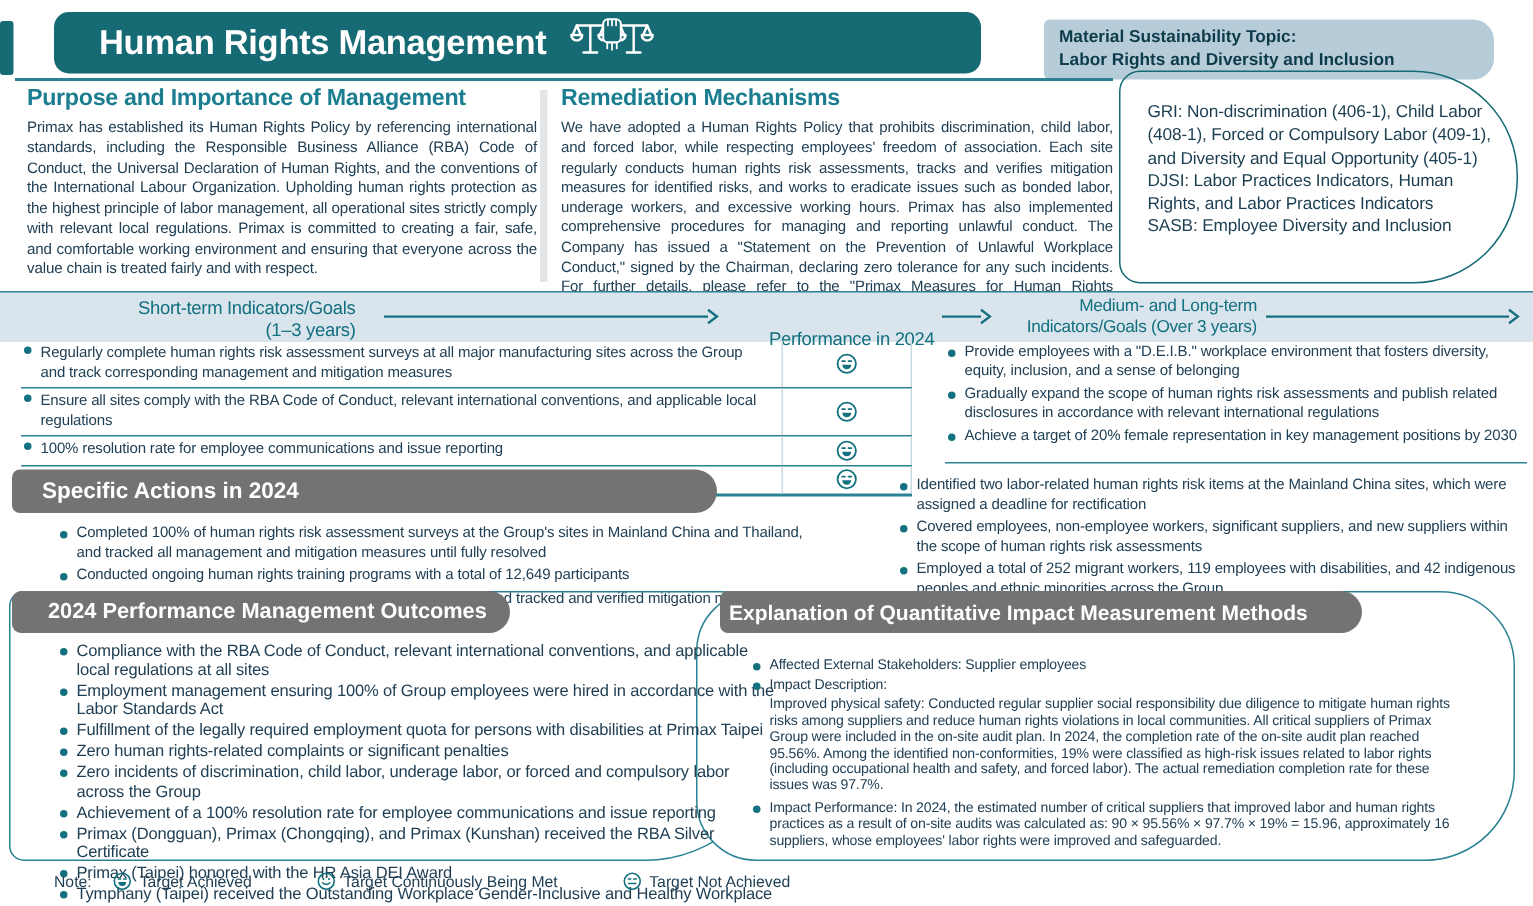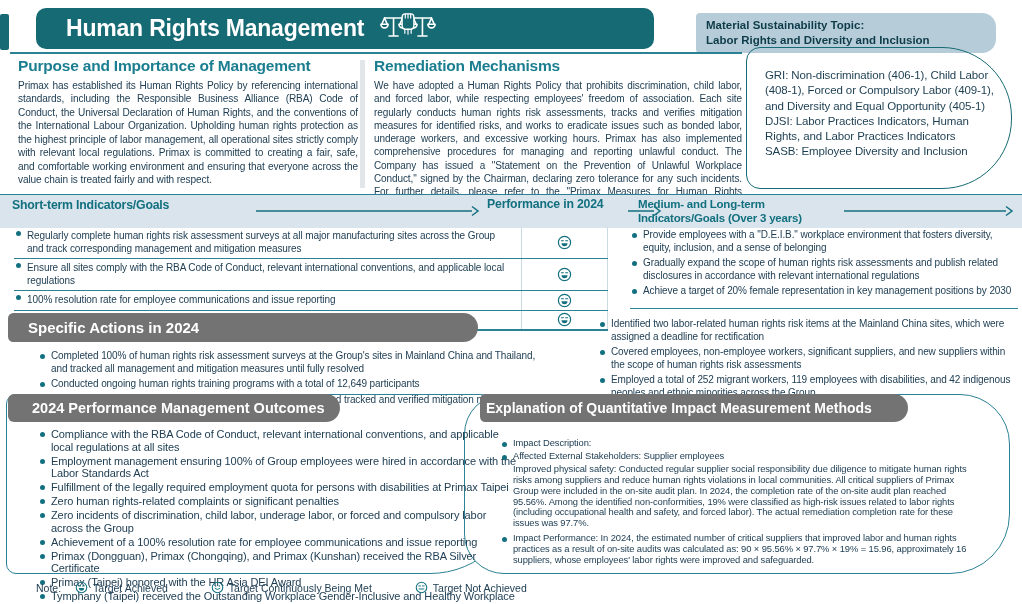--- a/index.html
+++ b/index.html
@@ -23,23 +23,23 @@
   .purpose{left:18px;top:57px;width:340px;}
   .remed{left:374px;top:57px;width:368px;}
   .remed .sec-b{font-size:10px;}
   .vdiv{left:360px;top:60px;width:5px;height:128px;background:#e2e6e9;}
   .standards{left:746px;top:47px;width:266px;height:142px;border:1.6px solid #166a74;
              border-radius:14px 70px 70px 14px;box-sizing:border-box;padding:20px 16px 0 18px;
              font-size:11.5px;line-height:1.33;color:#1c3e51;letter-spacing:-0.1px;}
 
   
   .band{left:0;top:194px;width:1022px;height:34px;background:#d9e4ed;border-top:1.8px solid #2b8294;box-sizing:border-box;}
-  .band-h{position:absolute;color:#13707f;font-weight:bold;text-align:left;line-height:1.18;letter-spacing:-0.2px;}
+  .band-h{position:absolute;color:#13707f;font-weight:normal;text-align:right;line-height:1.18;letter-spacing:-0.2px;}
   .sth{left:12px;top:3px;width:225px;font-size:12.3px;}
-  .perfh{left:487px;top:2px;width:136px;font-size:12.3px;}
+  .perfh{left:487px;top:24px;width:136px;font-size:12.3px;}
   .medh{left:638px;top:3px;width:200px;font-size:11.5px;}
   .arrow{position:absolute;}
 
   
   .gtable{left:14px;top:227px;width:594px;}
   .trow{display:flex;align-items:stretch;border-bottom:1.2px solid #2b8294;}
   .trow:last-child{border-bottom-width:2px;}
   .trow-text{flex:1;padding:3px 8px 3px 0;font-size:10px;line-height:1.25;letter-spacing:-0.1px;}
   .trow-icon{width:85px;display:flex;align-items:center;justify-content:center;
              border-left:1px solid #c9dae2;border-right:1px solid #c9dae2;}
@@ -146,20 +146,21 @@
 
   <div class="abs standards">
     <div>GRI: Non-discrimination (406-1), Child Labor (408-1), Forced or Compulsory Labor (409-1), and Diversity and Equal Opportunity (405-1)</div>
     <div>DJSI: Labor Practices Indicators, Human Rights, and Labor Practices Indicators</div>
     <div>SASB: Employee Diversity and Inclusion</div>
   </div>
 
   <div class="abs band">
     <div class="band-h sth">
       <div>Short-term Indicators/Goals</div>
+      <div>(1–3 years)</div>
     </div>
     <svg class="arrow" style="left:256px;top:9px" width="224" height="14" viewBox="0 0 224 14">
       <g stroke="#13707f" stroke-width="1.5" fill="none">
           <line x1="0" y1="7" x2="216" y2="7"></line>
           <path d="M216,2.5 L222,7 L216,11.5"></path>
         </g>
     </svg>
     <div class="band-h perfh">Performance in 2024</div>
     <svg class="arrow" style="left:628px;top:9px" width="34" height="14" viewBox="0 0 34 14">
       <g stroke="#13707f" stroke-width="1.5" fill="none">
@@ -245,22 +246,22 @@
     <div class="b-item">Zero human rights-related complaints or significant penalties</div>
     <div class="b-item">Zero incidents of discrimination, child labor, underage labor, or forced and compulsory labor across the Group</div>
     <div class="b-item">Achievement of a 100% resolution rate for employee communications and issue reporting</div>
     <div class="b-item">Primax (Dongguan), Primax (Chongqing), and Primax (Kunshan) received the RBA Silver Certificate</div>
     <div class="b-item">Primax (Taipei) honored with the HR Asia DEI Award</div>
     <div class="b-item">Tymphany (Taipei) received the Outstanding Workplace Gender-Inclusive and Healthy Workplace Award</div>
   </div>
 
   <div class="abs banner imp-banner">Explanation of Quantitative Impact Measurement Methods</div>
   <div class="abs imp-list">
+    <div class="b-item">Affected External Stakeholders: Supplier employees</div>
     <div class="b-item">Impact Description:</div>
-    <div class="b-item">Affected External Stakeholders: Supplier employees</div>
     <div class="imp-detail">Improved physical safety: Conducted regular supplier social responsibility due diligence to mitigate human rights risks among suppliers and reduce human rights violations in local communities. All critical suppliers of Primax Group were included in the on-site audit plan. In 2024, the completion rate of the on-site audit plan reached 95.56%. Among the identified non-conformities, 19% were classified as high-risk issues related to labor rights (including occupational health and safety, and forced labor). The actual remediation completion rate for these issues was 97.7%.</div>
     <div class="b-item">Impact Performance: In 2024, the estimated number of critical suppliers that improved labor and human rights practices as a result of on-site audits was calculated as: 90 × 95.56% × 97.7% × 19% = 15.96, approximately 16 suppliers, whose employees' labor rights were improved and safeguarded.</div>
   </div>
 
   <div class="abs note">
     <span class="note-label">Note:</span>
     <span class="legend">
       <svg class="ticon" width="13" height="13">
           <use href="#sym-achieved"></use>
         </svg>

